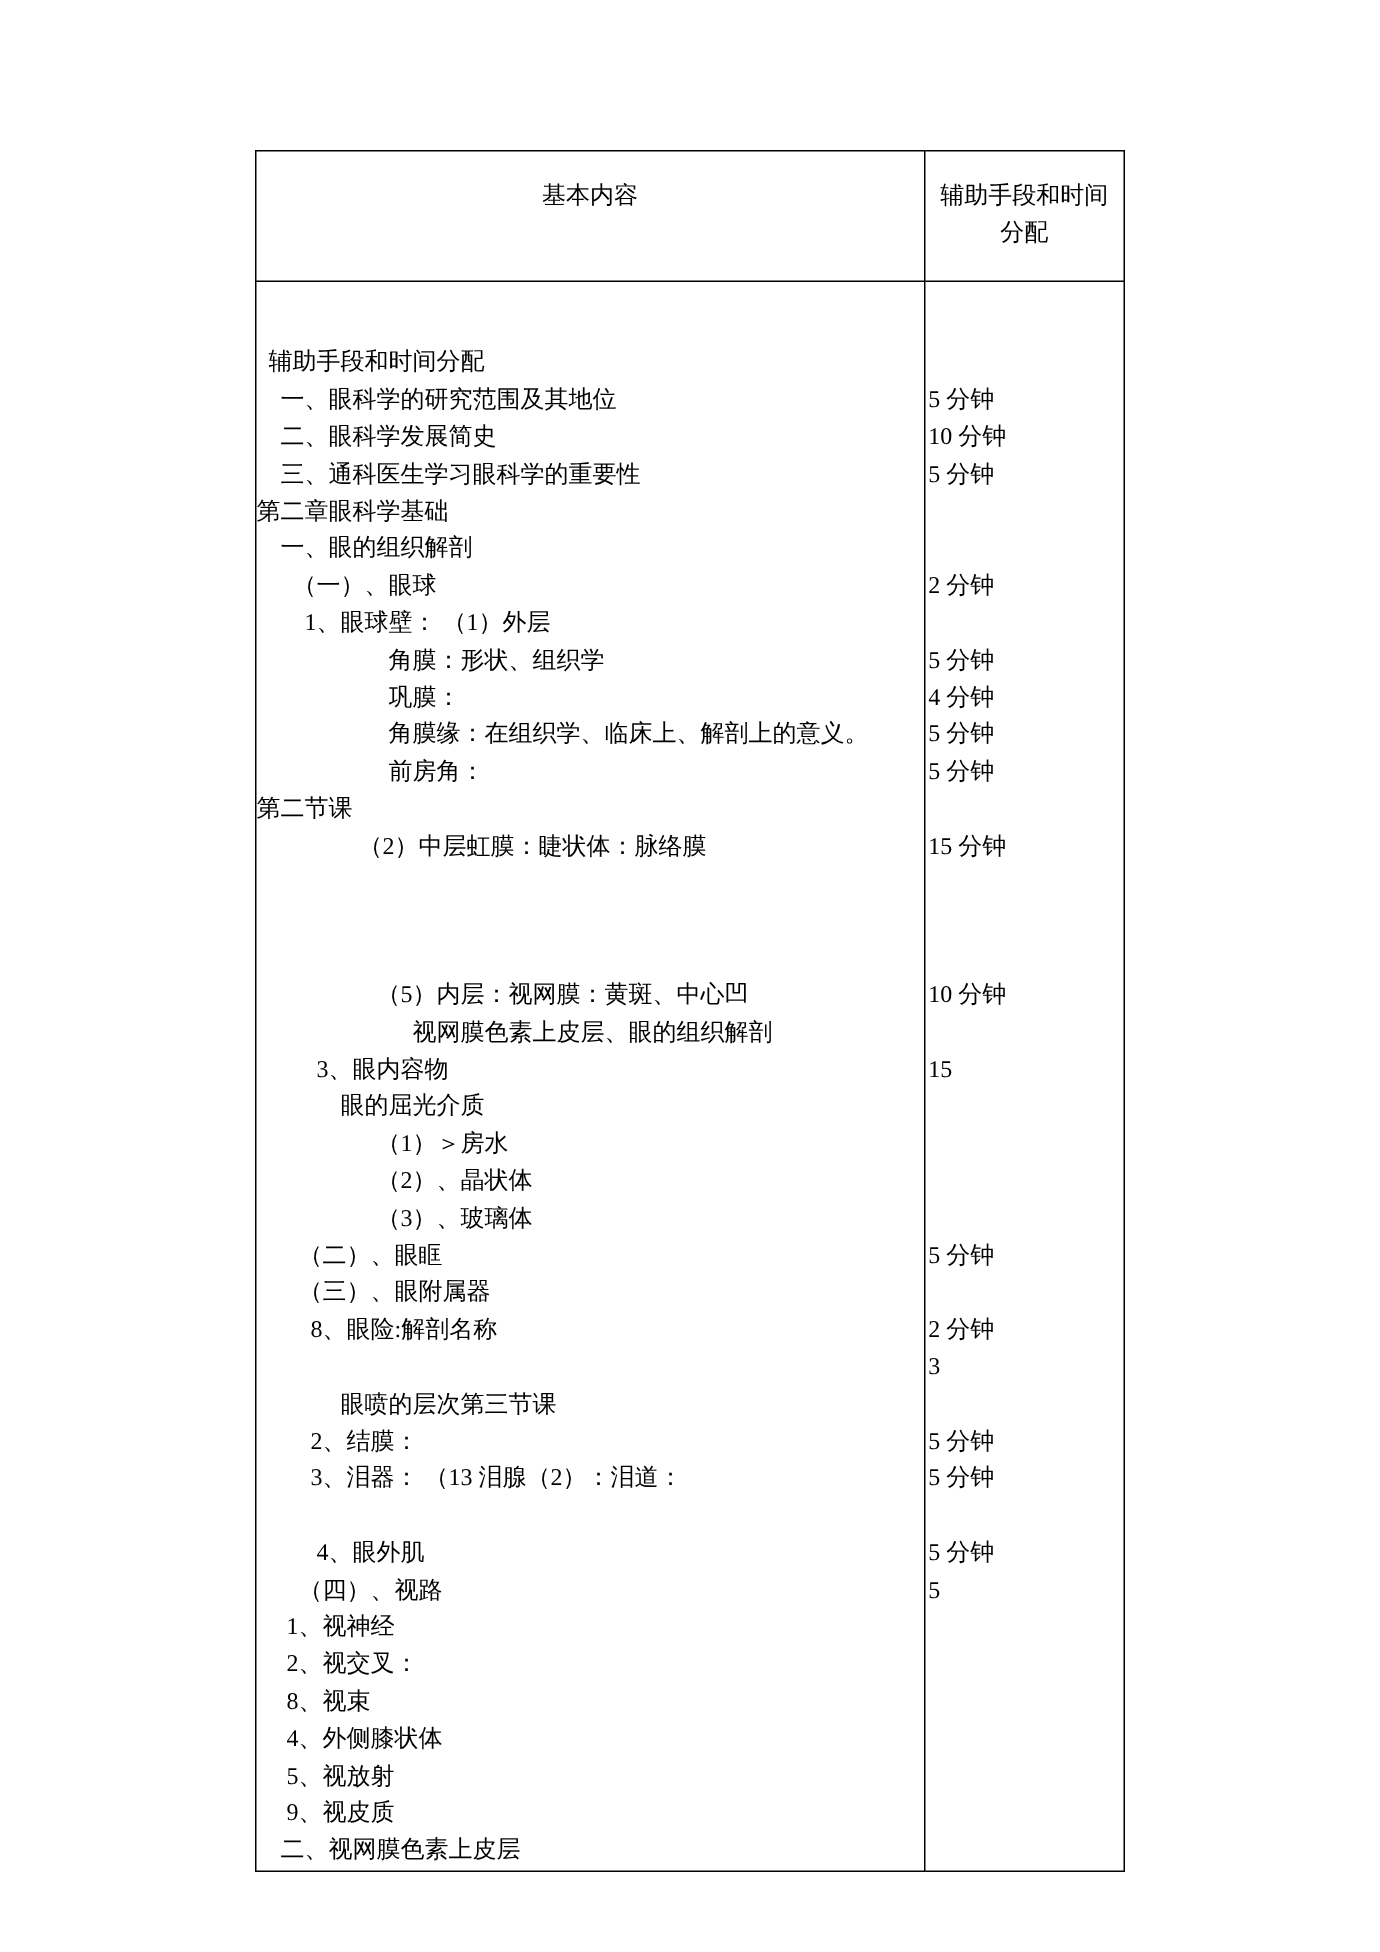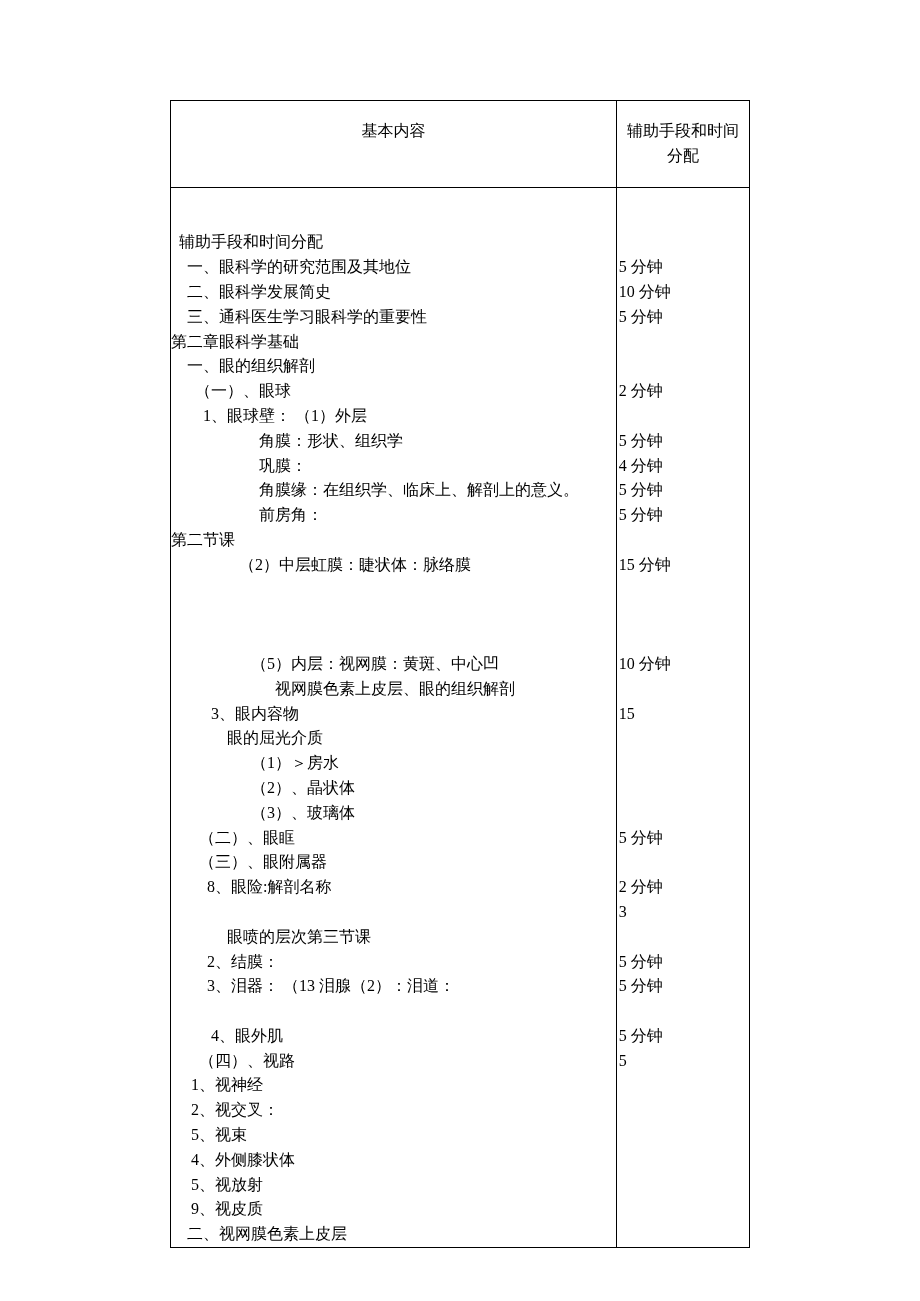--- a/index.html
+++ b/index.html
@@ -87,21 +87,21 @@
             <div class="line">         8、眼险:解剖名称</div>
             <div class="line blank">&nbsp;</div>
             <div class="line">              眼喷的层次第三节课</div>
             <div class="line">         2、结膜：</div>
             <div class="line">         3、泪器： （13 泪腺（2）：泪道：</div>
             <div class="line blank">&nbsp;</div>
             <div class="line">          4、眼外肌</div>
             <div class="line">       （四）、视路</div>
             <div class="line">     1、视神经</div>
             <div class="line">     2、视交叉：</div>
-            <div class="line">     5、视束</div>
+            <div class="line">     8、视束</div>
             <div class="line">     4、外侧膝状体</div>
             <div class="line">     5、视放射</div>
             <div class="line">     9、视皮质</div>
             <div class="line">    二、视网膜色素上皮层</div>
           </td>
         <td class="time-cell" id="time-cell">
             <div class="line blank">&nbsp;</div>
             <div class="line blank">&nbsp;</div>
             <div class="line">5 分钟</div>
             <div class="line">10 分钟</div>

